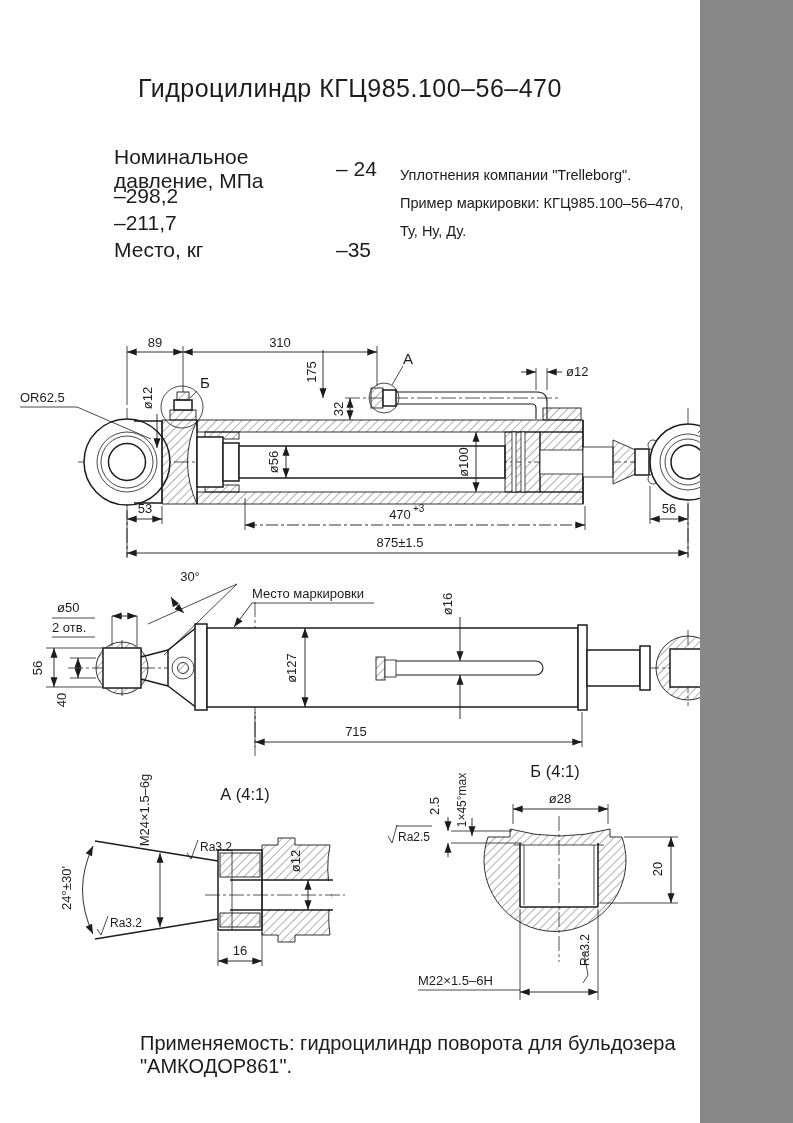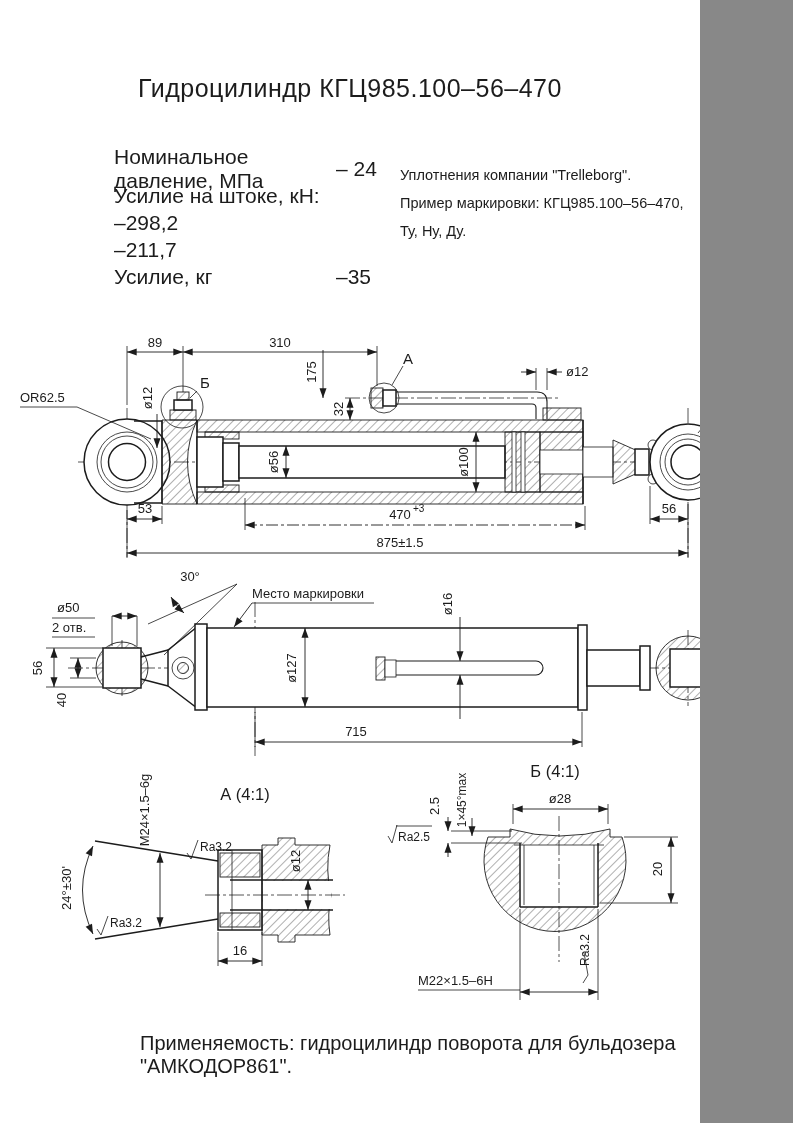--- a/index.html
+++ b/index.html
@@ -35,31 +35,27 @@
 <div class="sheet">
 
   <div class="title">Гидроцилиндр КГЦ985.100–56–470</div>
 
   <div class="specs">
     <div class="spec-row">
         <span class="spec-label">Номинальное давление, МПа</span>
         <span>– 24</span>
       </div>
     <div class="spec-row">
-        <span class="spec-label">Усилие на штоке, кН:</span>
-        <span></span>
-      </div>
-    <div class="spec-row">
         <span>–298,2</span>
       </div>
     <div class="spec-row">
         <span>–211,7</span>
       </div>
     <div class="spec-row">
-        <span class="spec-label">Усилие, кг</span>
+        <span class="spec-label">Место, кг</span>
         <span>–35</span>
       </div>
   </div>
 
   <div class="notes">
     <div>Уплотнения компании "Trelleborg".</div>
     <div>Пример маркировки: КГЦ985.100–56–470, Ту, Ну, Ду.</div>
   </div>
 
   <svg width="793" height="1123" viewBox="0 0 793 1123">

